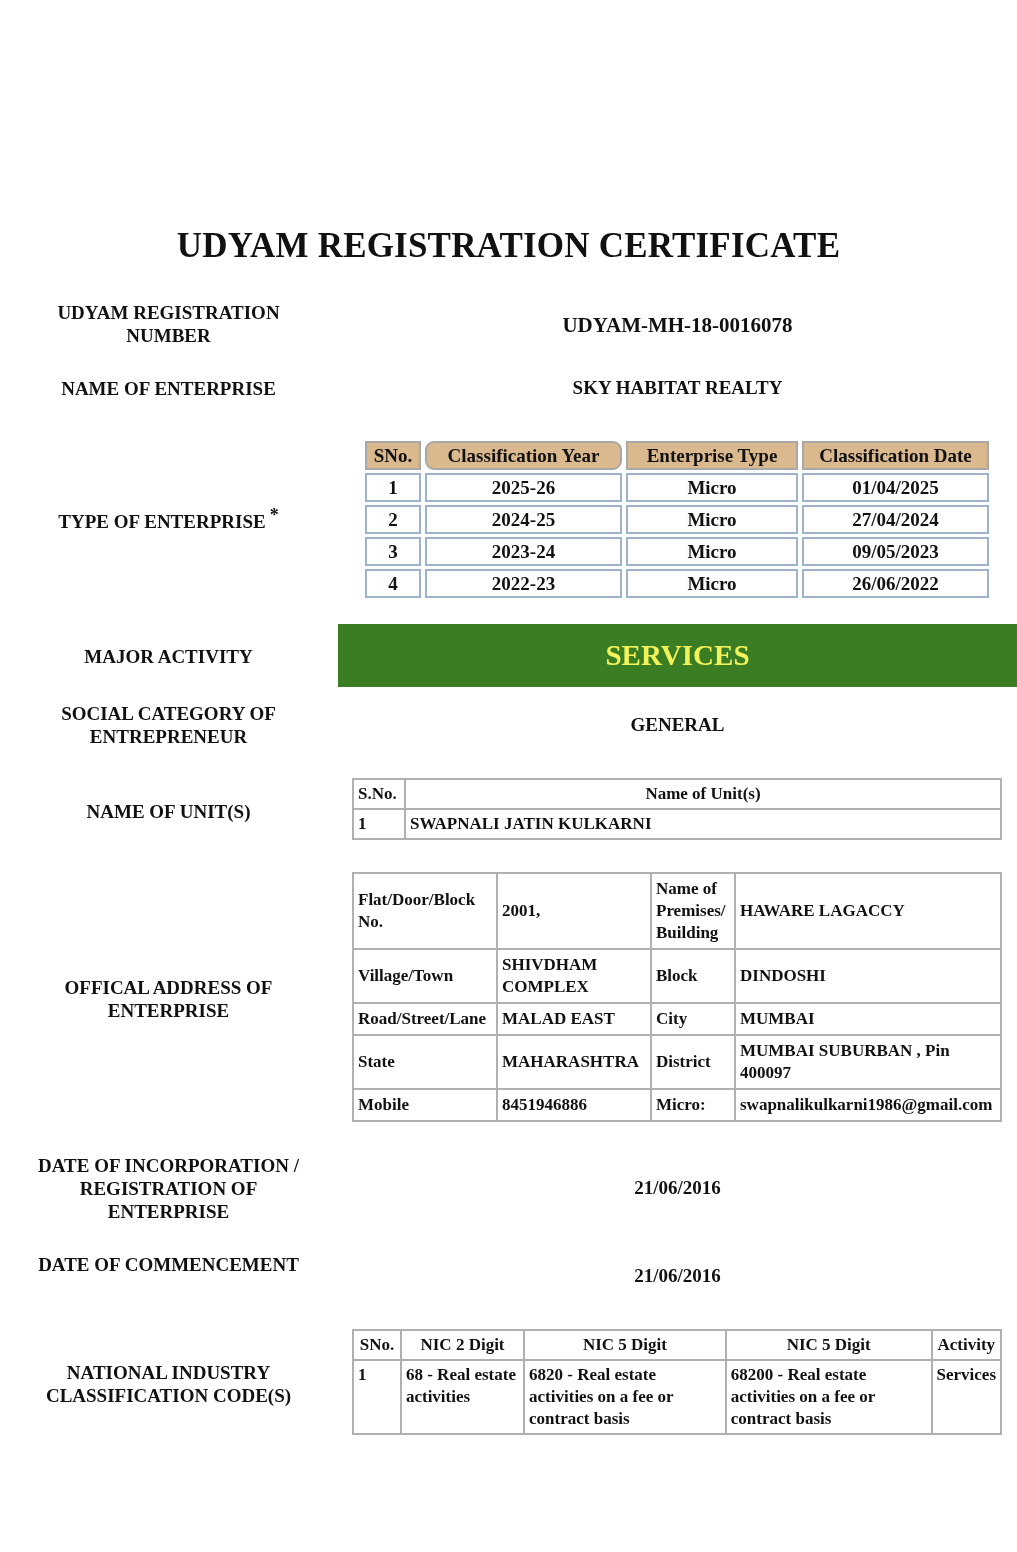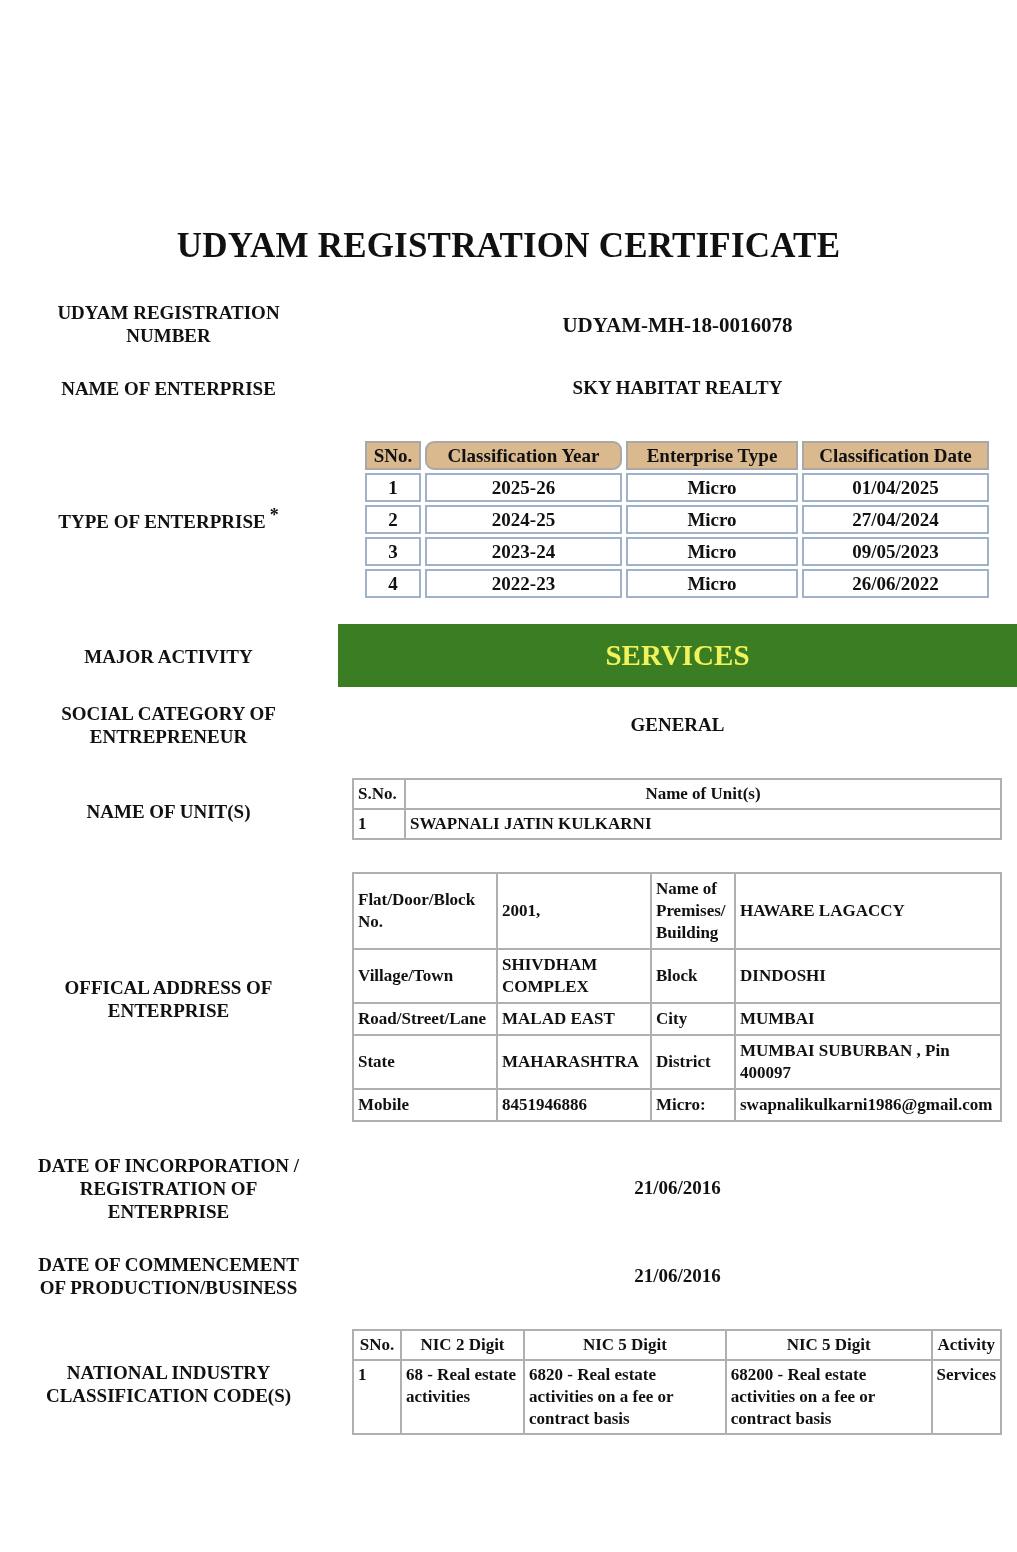--- a/index.html
+++ b/index.html
@@ -184,21 +184,20 @@
 
 <div class="lbl" style="top:1154px;">
   <div>DATE OF INCORPORATION /</div>
   <div>REGISTRATION OF</div>
   <div>ENTERPRISE</div>
 </div>
 <div class="val" style="top:1177px;">21/06/2016</div>
 
 <div class="lbl" style="top:1253px;">
   <div>DATE OF COMMENCEMENT</div>
-  <div>OF PRODUCTION/BUSINESS</div>
 </div>
 <div class="val" style="top:1265px;">21/06/2016</div>
 
 <div class="lbl" style="top:1361px;">
   <div>NATIONAL INDUSTRY</div>
   <div>CLASSIFICATION CODE(S)</div>
 </div>
 <table class="grid nic">
   <thead>
     <tr>

